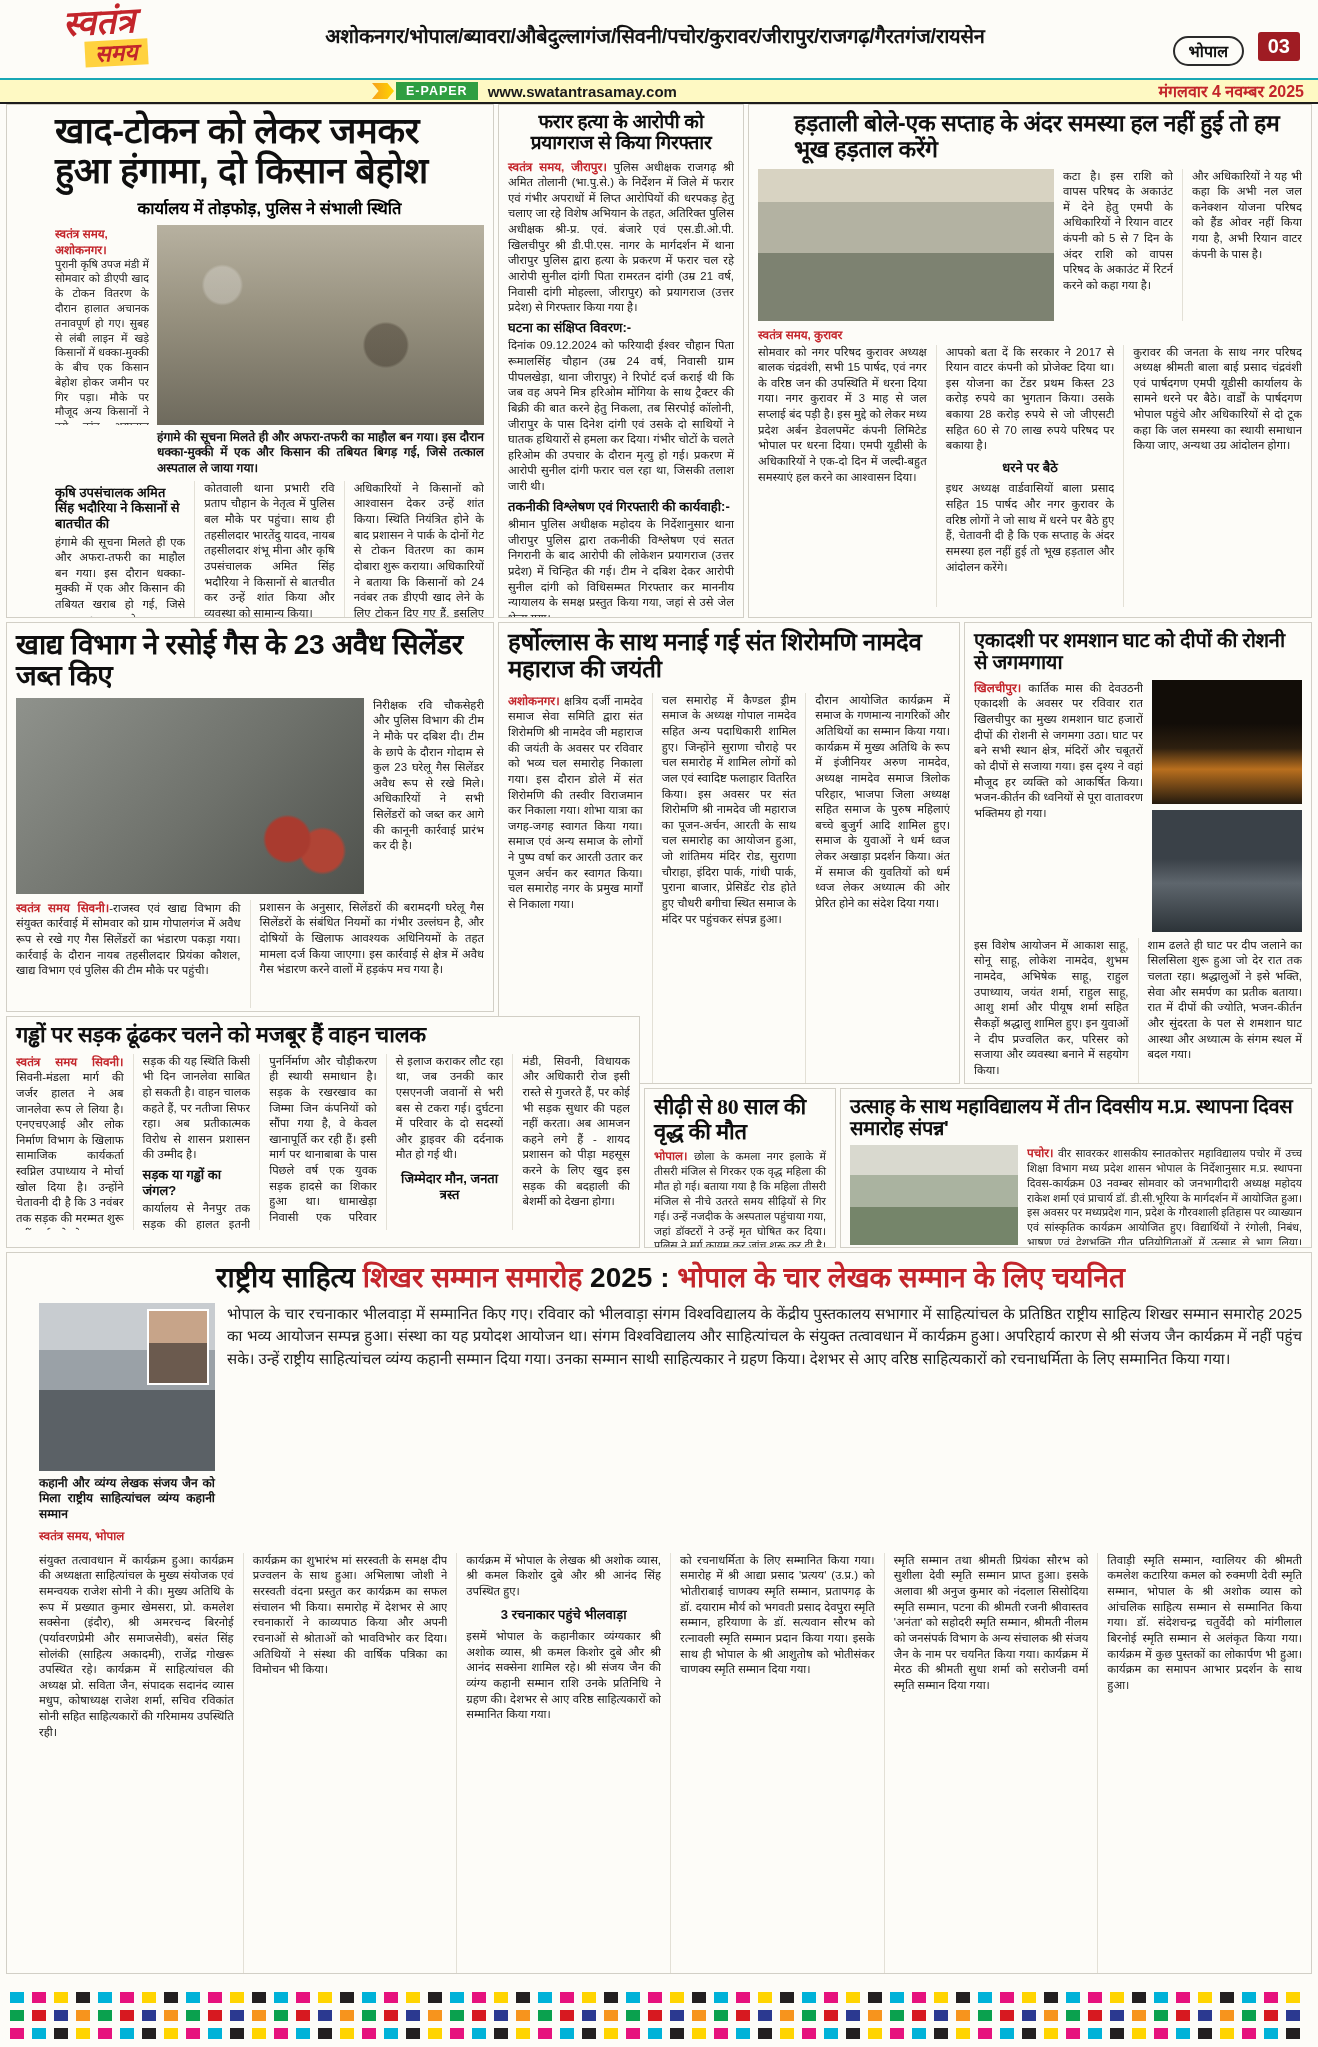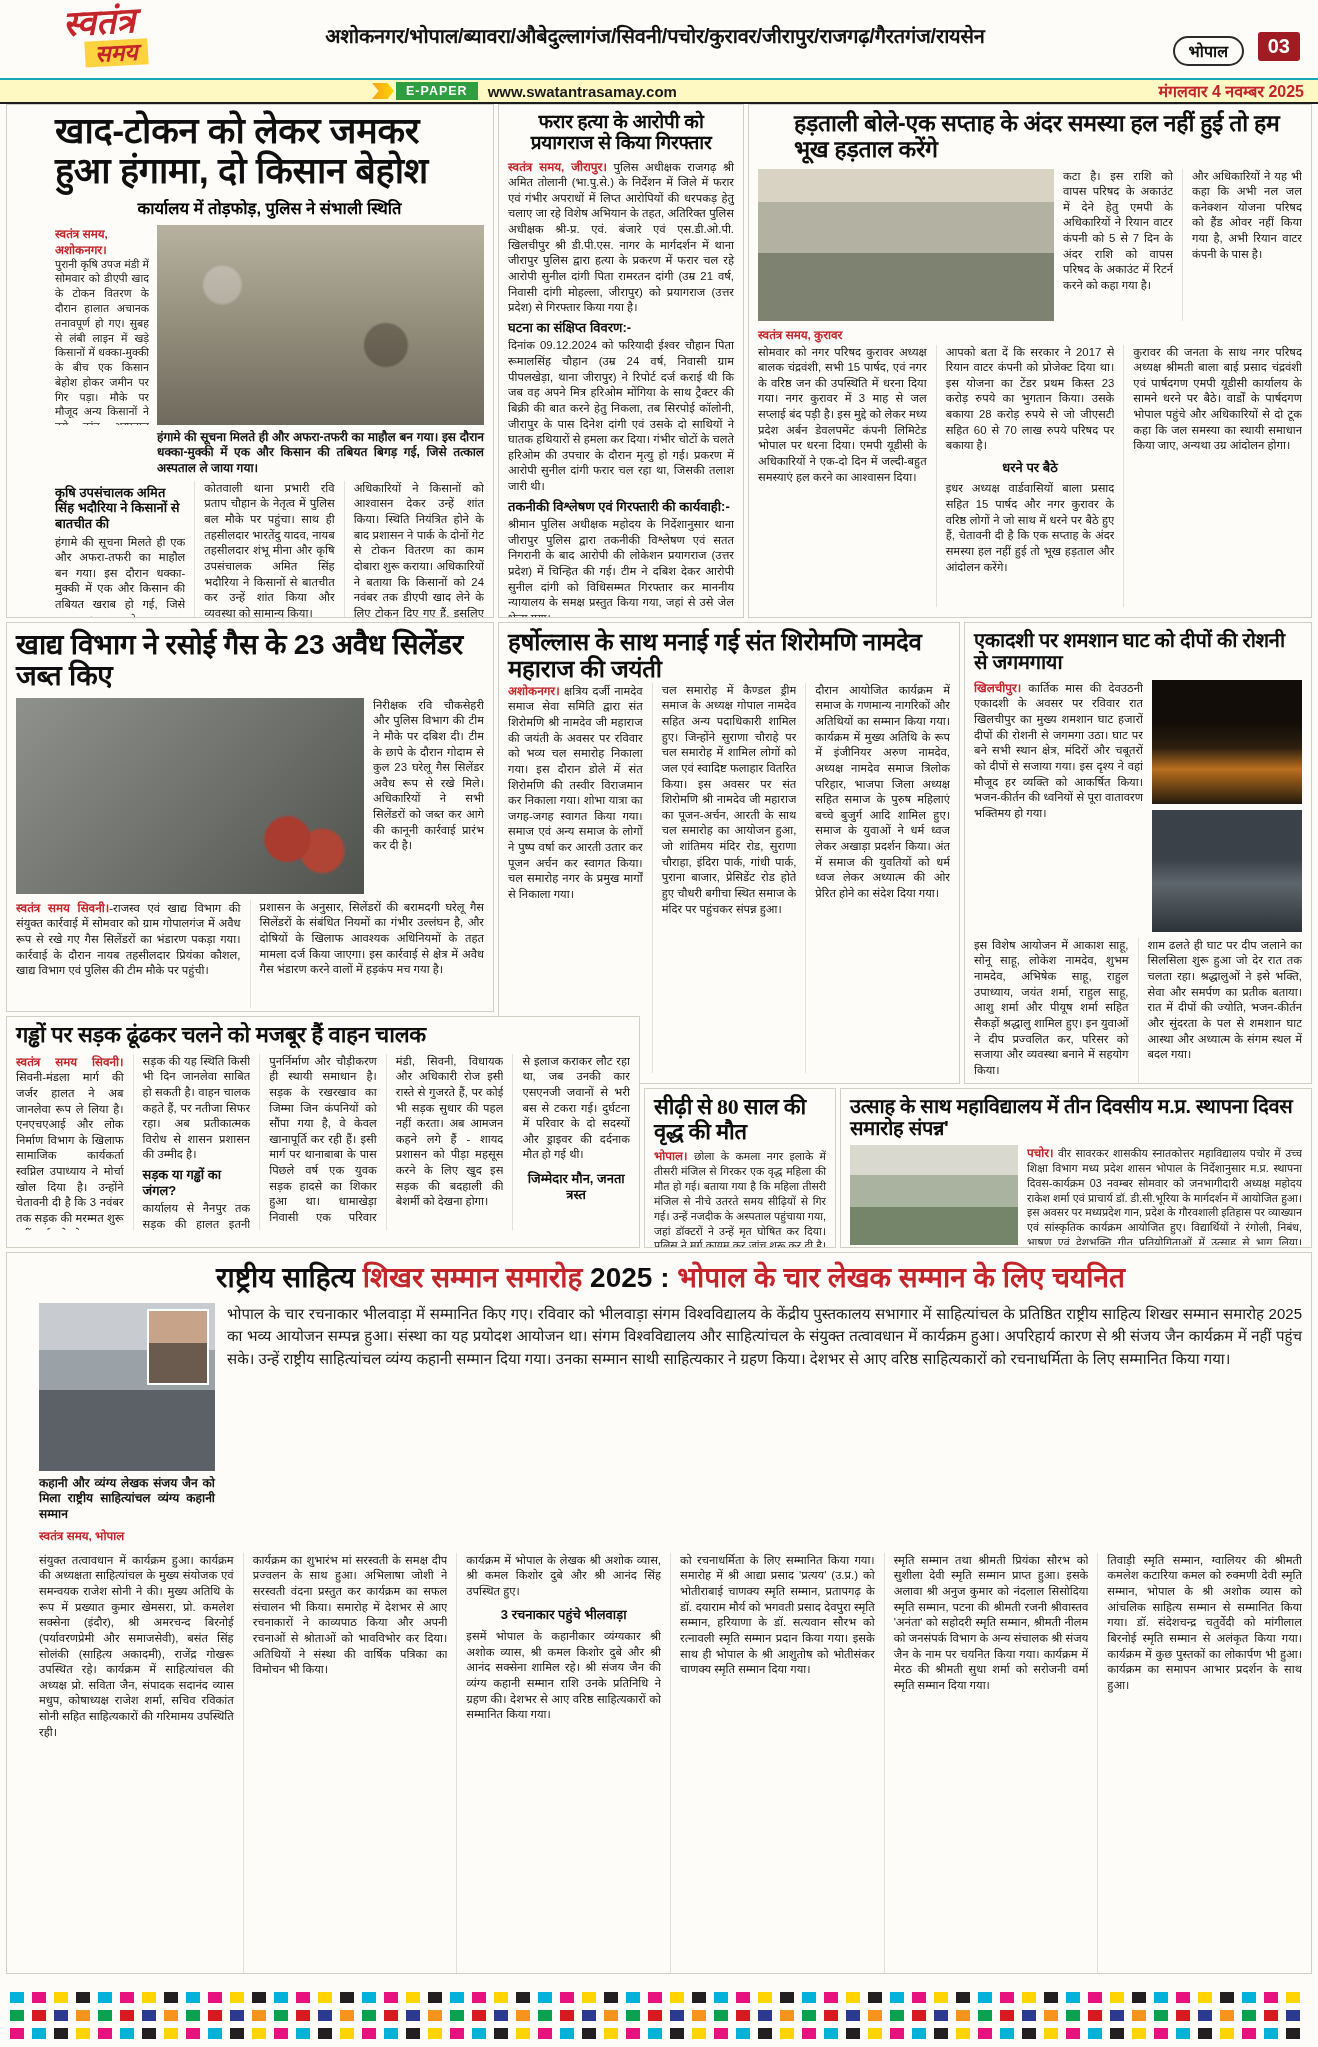--- a/index.html
+++ b/index.html
@@ -134,21 +134,21 @@
       <div class="ph ph-cyl" style="width:348px;"></div>
       <div class="col body">निरीक्षक रवि चौकसेहरी और पुलिस विभाग की टीम ने मौके पर दबिश दी। टीम के छापे के दौरान गोदाम से कुल 23 घरेलू गैस सिलेंडर अवैध रूप से रखे मिले। अधिकारियों ने सभी सिलेंडरों को जब्त कर आगे की कानूनी कार्रवाई प्रारंभ कर दी है।</div>
     </div>
     <div class="cols" style="margin-top:6px;height:108px;">
       <div class="col body"><span class="byline">स्वतंत्र समय सिवनी।</span><span>-राजस्व एवं खाद्य विभाग की संयुक्त कार्रवाई में सोमवार को ग्राम गोपालगंज में अवैध रूप से रखे गए गैस सिलेंडरों का भंडारण पकड़ा गया। कार्रवाई के दौरान नायब तहसीलदार प्रियंका कौशल, खाद्य विभाग एवं पुलिस की टीम मौके पर पहुंची।</span></div>
       <div class="col body">प्रशासन के अनुसार, सिलेंडरों की बरामदगी घरेलू गैस सिलेंडरों के संबंधित नियमों का गंभीर उल्लंघन है, और दोषियों के खिलाफ आवश्यक अधिनियमों के तहत मामला दर्ज किया जाएगा। इस कार्रवाई से क्षेत्र में अवैध गैस भंडारण करने वालों में हड़कंप मच गया है।</div>
     </div>
   </div>
 
   <div class="art" style="left:498px;top:622px;width:462px;height:462px;">
-    <div class="h" style="font-size:24px;margin-bottom:0;">हर्षोल्लास के साथ मनाई गई संत शिरोमणि नामदेव महाराज की जयंती</div>
+    <div class="h" style="font-size:24px;margin-bottom:10px;">हर्षोल्लास के साथ मनाई गई संत शिरोमणि नामदेव महाराज की जयंती</div>
     <div class="cols" style="height:390px;">
       <div class="col body"><span class="byline">अशोकनगर।</span> <span>क्षत्रिय दर्जी नामदेव समाज सेवा समिति द्वारा संत शिरोमणि श्री नामदेव जी महाराज की जयंती के अवसर पर रविवार को भव्य चल समारोह निकाला गया। इस दौरान डोले में संत शिरोमणि की तस्वीर विराजमान कर निकाला गया। शोभा यात्रा का जगह-जगह स्वागत किया गया। समाज एवं अन्य समाज के लोगों ने पुष्प वर्षा कर आरती उतार कर पूजन अर्चन कर स्वागत किया। चल समारोह नगर के प्रमुख मार्गों से निकाला गया।</span></div>
       <div class="col body">चल समारोह में कैण्डल ड्रीम समाज के अध्यक्ष गोपाल नामदेव सहित अन्य पदाधिकारी शामिल हुए। जिन्होंने सुराणा चौराहे पर चल समारोह में शामिल लोगों को जल एवं स्वादिष्ट फलाहार वितरित किया। इस अवसर पर संत शिरोमणि श्री नामदेव जी महाराज का पूजन-अर्चन, आरती के साथ चल समारोह का आयोजन हुआ, जो शांतिमय मंदिर रोड, सुराणा चौराहा, इंदिरा पार्क, गांधी पार्क, पुराना बाजार, प्रेसिडेंट रोड होते हुए चौधरी बगीचा स्थित समाज के मंदिर पर पहुंचकर संपन्न हुआ।</div>
       <div class="col body">दौरान आयोजित कार्यक्रम में समाज के गणमान्य नागरिकों और अतिथियों का सम्मान किया गया। कार्यक्रम में मुख्य अतिथि के रूप में इंजीनियर अरुण नामदेव, अध्यक्ष नामदेव समाज त्रिलोक परिहार, भाजपा जिला अध्यक्ष सहित समाज के पुरुष महिलाएं बच्चे बुजुर्ग आदि शामिल हुए। समाज के युवाओं ने धर्म ध्वज लेकर अखाड़ा प्रदर्शन किया। अंत में समाज की युवतियों को धर्म ध्वज लेकर अध्यात्म की ओर प्रेरित होने का संदेश दिया गया।</div>
     </div>
   </div>
 
   <div class="art" style="left:964px;top:622px;width:348px;height:462px;">
     <div class="h" style="font-size:20px;margin-bottom:6px;">एकादशी पर शमशान घाट को दीपों की रोशनी से जगमगाया</div>
     <div style="display:flex;gap:9px;height:252px;">
@@ -170,25 +170,25 @@
       <div class="col">
         <div class="body"><span class="byline">स्वतंत्र समय सिवनी।</span> <span>सिवनी-मंडला मार्ग की जर्जर हालत ने अब जानलेवा रूप ले लिया है। एनएचएआई और लोक निर्माण विभाग के खिलाफ सामाजिक कार्यकर्ता स्वप्निल उपाध्याय ने मोर्चा खोल दिया है। उन्होंने चेतावनी दी है कि 3 नवंबर तक सड़क की मरम्मत शुरू नहीं हुई तो वे चरणबद्ध आंदोलन करेंगे।</span></div>
 
       </div>
       <div class="col">
         <div class="body">सड़क की यह स्थिति किसी भी दिन जानलेवा साबित हो सकती है। वाहन चालक कहते हैं, पर नतीजा सिफर रहा। अब प्रतीकात्मक विरोध से शासन प्रशासन की उम्मीद है।</div>
         <div class="cross">सड़क या गड्ढों का जंगल?</div>
         <div class="body">कार्यालय से नैनपुर तक सड़क की हालत इतनी खराब है कि वाहन चालकों को गड्ढों में सड़क ढूंढनी पड़ती है। जगह-जगह गड्ढे और धूल के गुबार से राहगीर परेशान हैं। हादसे की याद आज भी ताजा है।</div>
       </div>
       <div class="col body">पुनर्निर्माण और चौड़ीकरण ही स्थायी समाधान है। सड़क के रखरखाव का जिम्मा जिन कंपनियों को सौंपा गया है, वे केवल खानापूर्ति कर रही हैं। इसी मार्ग पर थानाबाबा के पास पिछले वर्ष एक युवक सड़क हादसे का शिकार हुआ था। धामाखेड़ा निवासी एक परिवार नागपुर</div>
-      <div class="col body">मंडी, सिवनी, विधायक और अधिकारी रोज इसी रास्ते से गुजरते हैं, पर कोई भी सड़क सुधार की पहल नहीं करता। अब आमजन कहने लगे हैं - शायद प्रशासन को पीड़ा महसूस करने के लिए खुद इस सड़क की बदहाली की बेशर्मी को देखना होगा।</div>
       <div class="col">
         <div class="body">से इलाज कराकर लौट रहा था, जब उनकी कार एसएनजी जवानों से भरी बस से टकरा गई। दुर्घटना में परिवार के दो सदस्यों और ड्राइवर की दर्दनाक मौत हो गई थी।</div>
         <div class="cross" style="text-align:center;margin-top:8px;">जिम्मेदार मौन, जनता त्रस्त</div>
       </div>
+      <div class="col body">मंडी, सिवनी, विधायक और अधिकारी रोज इसी रास्ते से गुजरते हैं, पर कोई भी सड़क सुधार की पहल नहीं करता। अब आमजन कहने लगे हैं - शायद प्रशासन को पीड़ा महसूस करने के लिए खुद इस सड़क की बदहाली की बेशर्मी को देखना होगा।</div>
     </div>
   </div>
 
   <div class="art" style="left:644px;top:1088px;width:192px;height:160px;">
     <div class="h" style="font-size:22px;margin-bottom:4px;font-family:Liberation Serif, serif;">सीढ़ी से 80 साल की वृद्ध की मौत</div>
     <div class="body" style="font-size:10.8px;"><span class="byline">भोपाल।</span> <span>छोला के कमला नगर इलाके में तीसरी मंजिल से गिरकर एक वृद्ध महिला की मौत हो गई। बताया गया है कि महिला तीसरी मंजिल से नीचे उतरते समय सीढ़ियों से गिर गई। उन्हें नजदीक के अस्पताल पहुंचाया गया, जहां डॉक्टरों ने उन्हें मृत घोषित कर दिया। पुलिस ने मर्ग कायम कर जांच शुरू कर दी है। पुलिस से मिली जानकारी के अनुसार 80 वर्षीय मुन्नाबाई राहुल नगर में रहती थीं और घर की सीढ़ियां उतरते समय संतुलन बिगड़ने से तीसरी मंजिल की छत से गिर गईं।</span></div>
   </div>
 
   <div class="art" style="left:840px;top:1088px;width:472px;height:160px;">
     <div class="h" style="font-size:20px;margin-bottom:5px;">उत्साह के साथ महाविद्यालय में तीन दिवसीय म.प्र. स्थापना दिवस समारोह संपन्न'</div>

